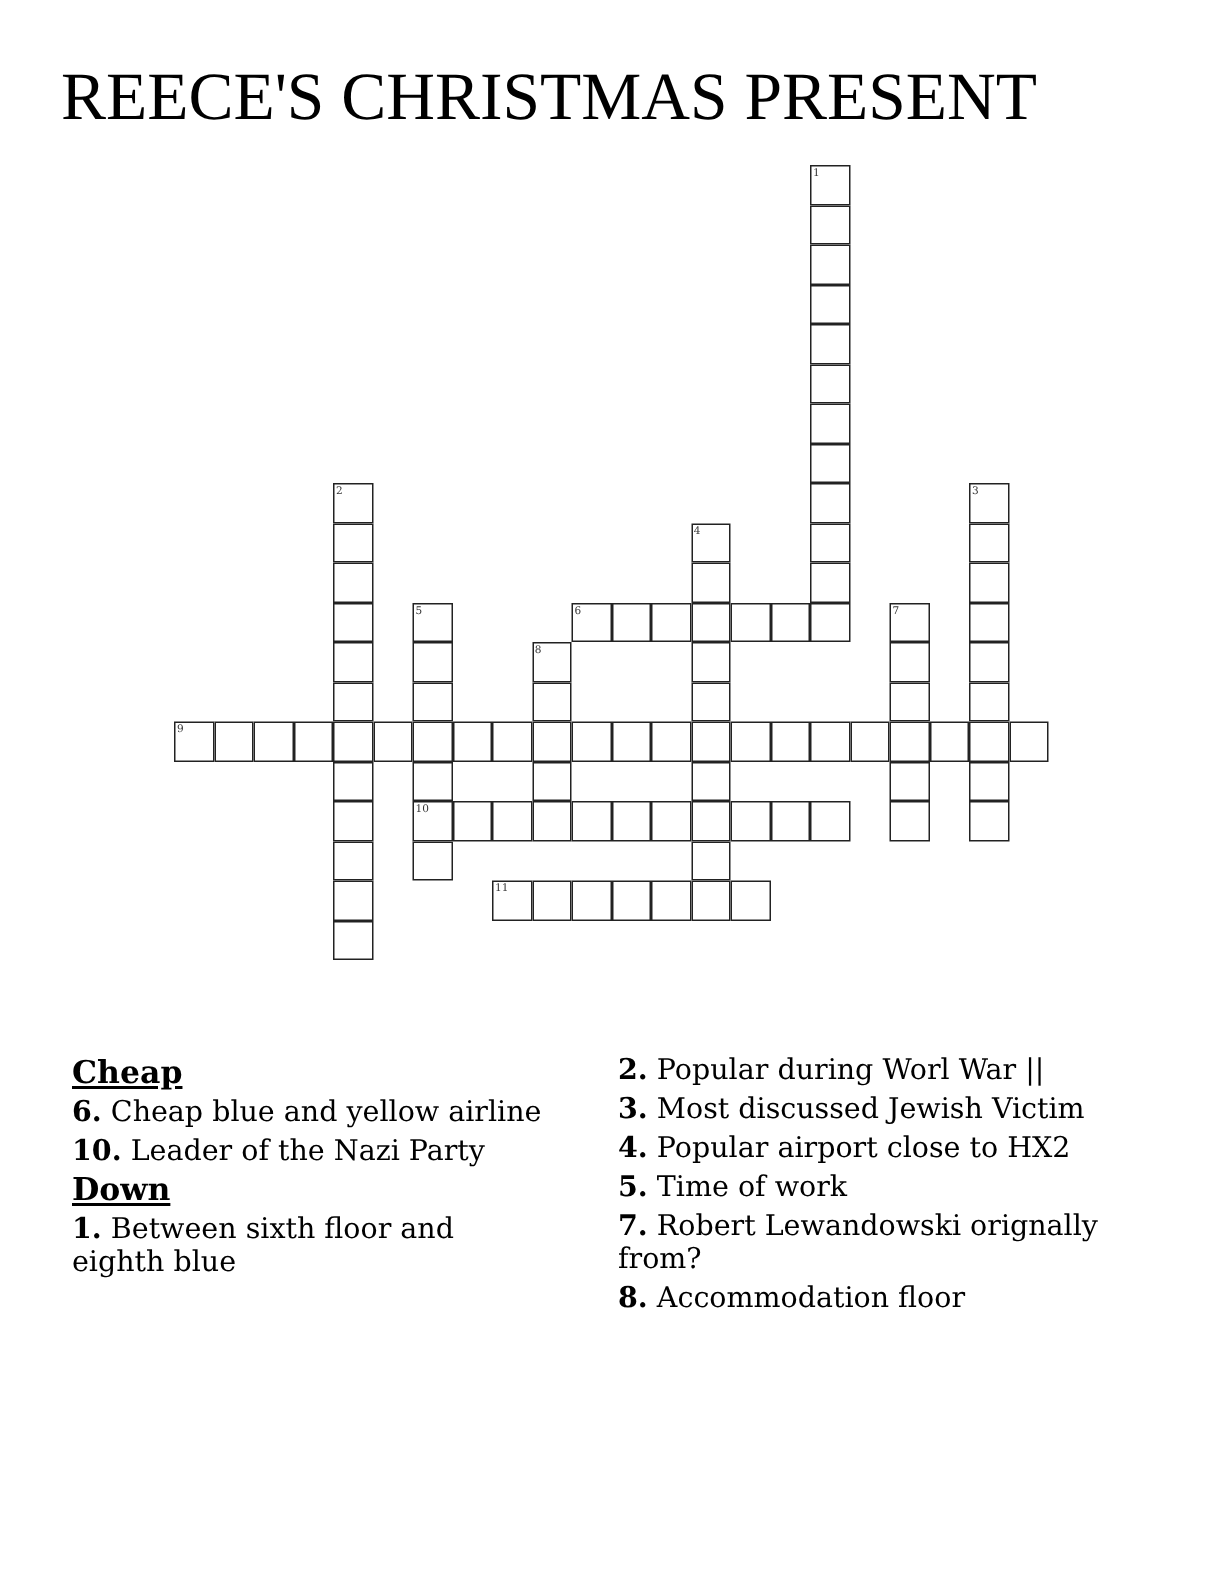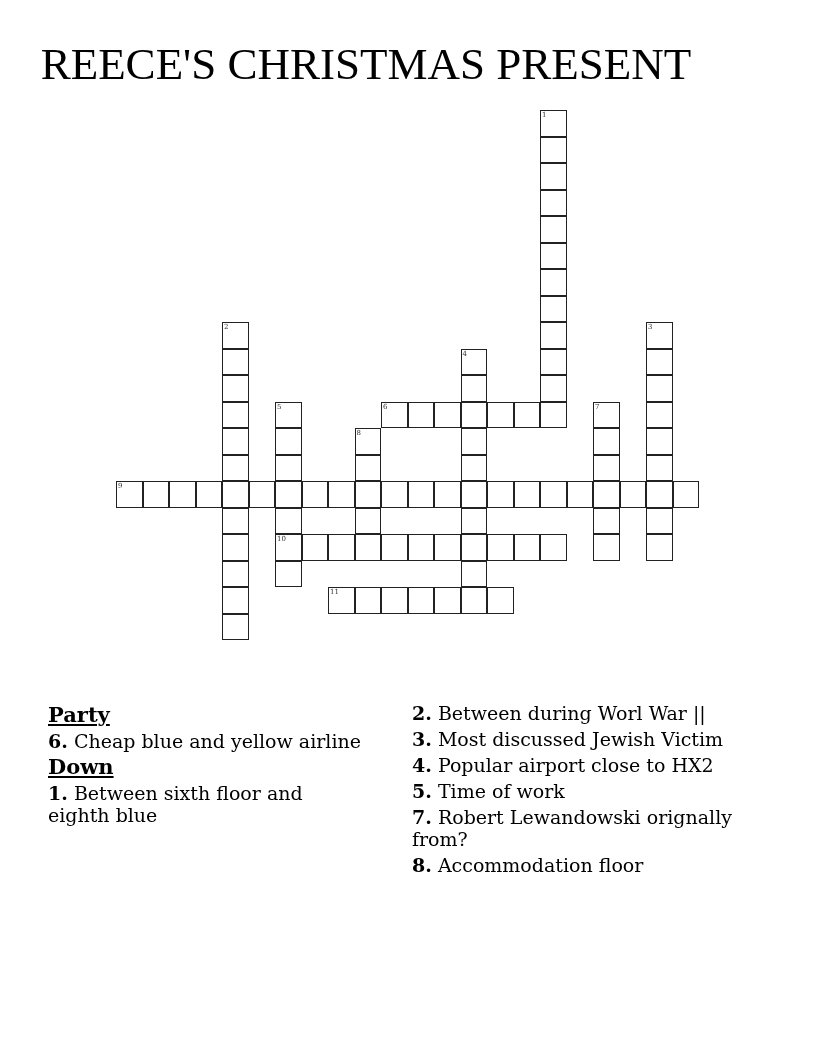--- a/index.html
+++ b/index.html
@@ -135,26 +135,27 @@
       <span class="num">11</span>
     </div>
     <div class="cell" style="left: 354.5px; top: 587px;"></div>
     <div class="cell" style="left: 381px; top: 587px;"></div>
     <div class="cell" style="left: 407.5px; top: 587px;"></div>
     <div class="cell" style="left: 434px; top: 587px;"></div>
     <div class="cell" style="left: 487px; top: 587px;"></div>
   </div>
 
 <div class="clues left">
-  <div class="heading">Party</div>
+  <div class="heading">Cheap</div>
   <div class="clue"><b>6.</b> <span>Cheap blue and yellow airline</span></div>
+  <div class="clue"><b>10.</b> <span>Leader of the Nazi Party</span></div>
   <div class="heading">Down</div>
   <div class="clue"><b>1.</b> <span>Between sixth floor and eighth blue</span></div>
 </div>
 
 <div class="clues right">
-  <div class="clue"><b>2.</b> <span>Between during Worl War ||</span></div>
+  <div class="clue"><b>2.</b> <span>Popular during Worl War ||</span></div>
   <div class="clue"><b>3.</b> <span>Most discussed Jewish Victim</span></div>
   <div class="clue"><b>4.</b> <span>Popular airport close to HX2</span></div>
   <div class="clue"><b>5.</b> <span>Time of work</span></div>
   <div class="clue"><b>7.</b> <span>Robert Lewandowski orignally from?</span></div>
   <div class="clue"><b>8.</b> <span>Accommodation floor</span></div>
 </div>
 
 </body></html>

